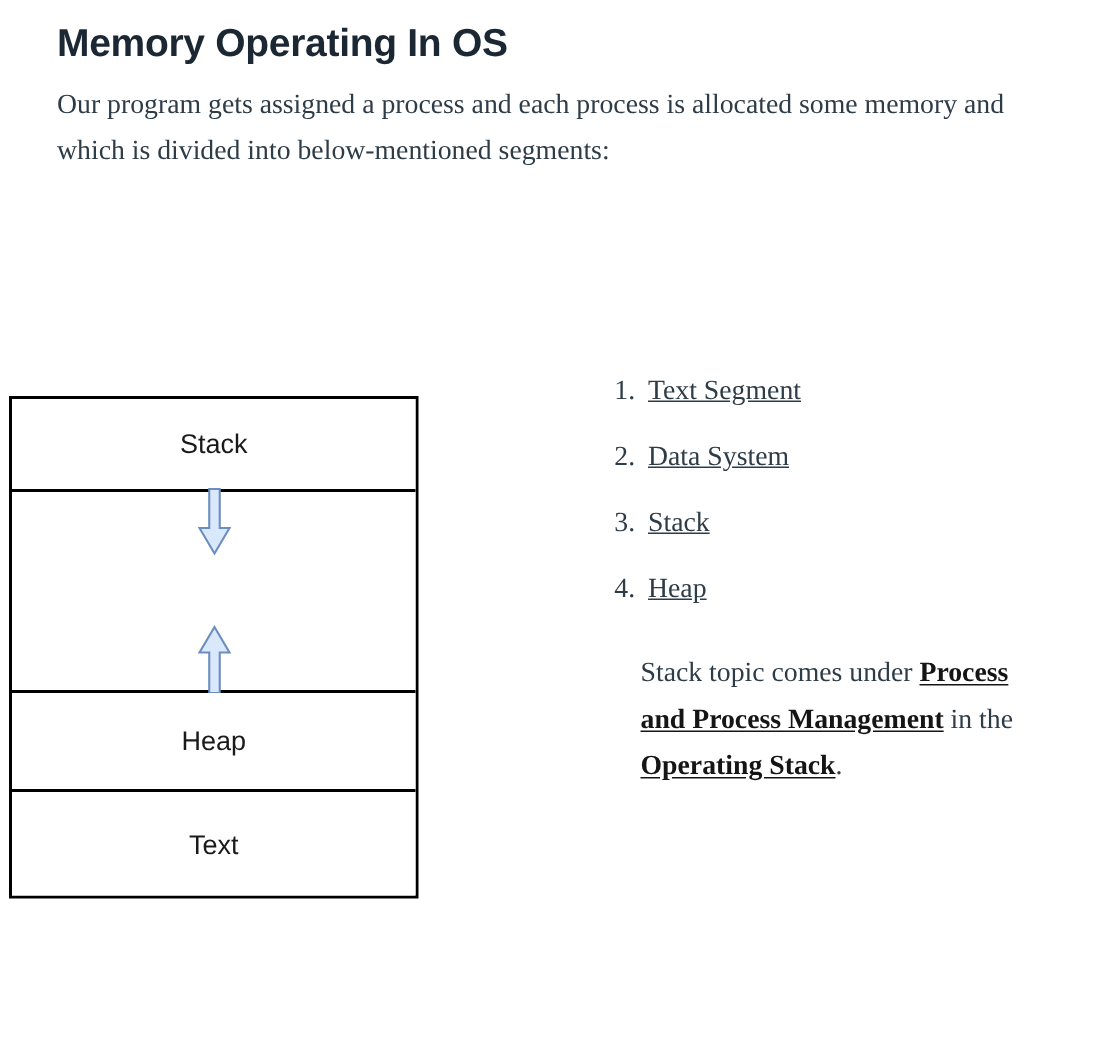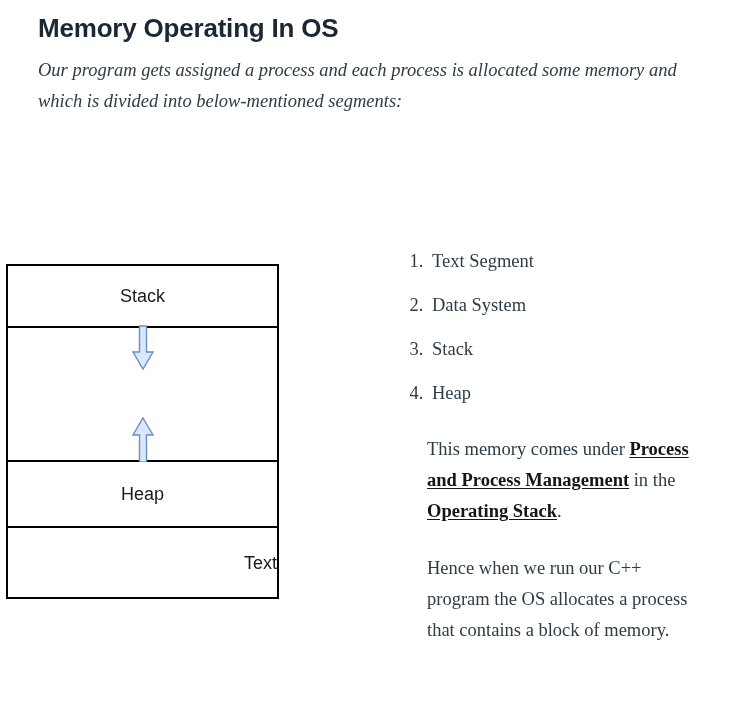--- a/index.html
+++ b/index.html
@@ -39,40 +39,40 @@
     left: 38px;
     top: 55px;
     width: 672px;
   }
   .intro-para {
     margin: 0 0 34px 0;
     font-size: 18.5px;
     line-height: 31px;
     color: #2e3c47;
   }
-  .intro-para:last-child { margin-bottom: 0; font-style: italic; }
+  .intro-para:last-child { margin-bottom: 0; }
 
   
   .memory-diagram {
     position: absolute;
     left: 6px;
     top: 264px;
     width: 273px;
     border: 2px solid #000000;
     background: #ffffff;
   }
   .mem-row {
     position: relative;
     border-bottom: 2px solid #000000;
     display: flex;
     align-items: center;
     justify-content: center;
     background: #ffffff;
   }
-  .mem-row:last-child { border-bottom: none; justify-content: flex-end; }
+  .mem-row:last-child { border-bottom: none; }
   .mem-row-label {
     font-family: "Liberation Sans", "DejaVu Sans", sans-serif;
     font-size: 18px;
     line-height: 1;
     color: #1a1a1a;
   }
   .row-stack { height: 62px; }
   .row-gap   { height: 134px; }
   .row-heap  { height: 66px; }
   .row-data  { height: 68px; }
@@ -106,20 +106,21 @@
     margin: 0;
     padding: 0 0 0 32px;
     list-style: decimal;
     font-size: 18.5px;
     line-height: 31px;
     color: #2e3c47;
   }
   .segment-list li {
     margin: 0 0 13px 0;
     padding-left: 4px;
+    text-decoration: underline;
   }
   .segment-list li:last-child { margin-bottom: 0; }
 
   .note-block {
     margin-top: 25px;
     padding-left: 31px;
     width: 310px;
   }
   .note-para {
     margin: 0 0 26px 0;
@@ -179,19 +180,18 @@
 
   <ol class="segment-list">
     <li>Text Segment</li>
     <li>Data System</li>
     <li>Stack</li>
     <li>Heap</li>
   </ol>
 
   <div class="note-block">
 
-    <p class="note-para"><span>This memory comes under </span><a class="inline-link" href="#">Process and Process Management</a><span> in the </span><a class="inline-link" href="#">Operating Stack</a><span>.</span></p>
+    <p class="note-para"><span>Stack topic comes under </span><a class="inline-link" href="#">Process and Process Management</a><span> in the </span><a class="inline-link" href="#">Operating Stack</a><span>.</span></p>
 
-    <p class="note-para">Hence when we run our C++ program the OS allocates a process that contains a block of memory.</p>
 
   </div>
 
 </div>
 
 </body></html>

